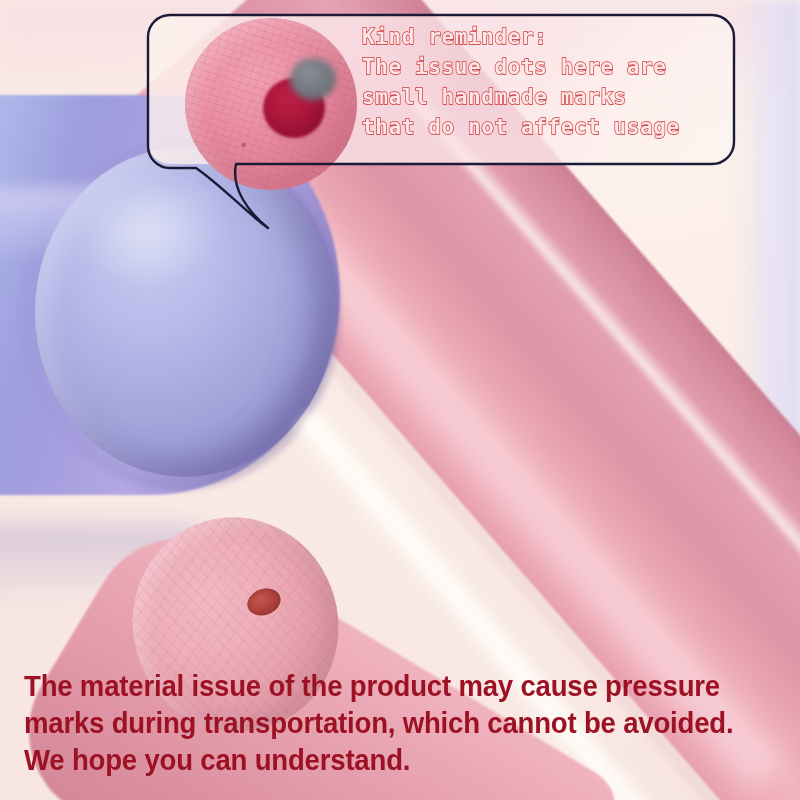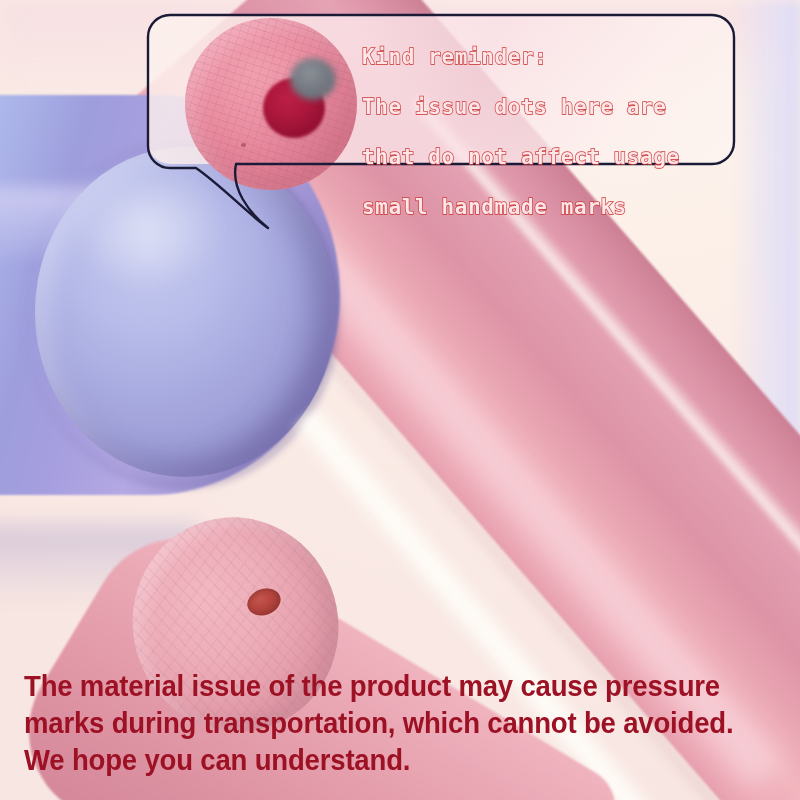--- a/index.html
+++ b/index.html
@@ -238,21 +238,21 @@
     font-size:21px;
     font-weight:700;
     line-height:30px;
     letter-spacing:.6px;
     color:#fde6e8;
     -webkit-text-stroke:1.4px #cf3a3a;
     paint-order:stroke fill;
     text-shadow:0 1px 0 rgba(205,60,60,.35);
     white-space:nowrap;
   }
-  .callout-text div{white-space:nowrap;margin-top:20px;}
+  .callout-text div{white-space:nowrap;}
 
   
   .caption{
     position:absolute;left:24px;top:668px;
     width:760px;
     color:#9d1124;
     font-family:"Liberation Sans","DejaVu Sans",sans-serif;
     font-weight:700;
     font-size:29px;
     line-height:37px;
@@ -306,22 +306,22 @@
   <svg class="callout-svg" viewBox="0 0 800 800">
     <path d="M170,15 H712 A22,22 0 0 1 734,37 V142 A22,22 0 0 1 712,164 H236
              C231,188 248,212 268,228
              C248,214 222,186 196,168
              H170 A22,22 0 0 1 148,146 V37 A22,22 0 0 1 170,15 Z" fill="none" stroke="#1b1b38" stroke-width="2.4" stroke-linejoin="round" stroke-linecap="round"></path>
   </svg>
 
   <div class="callout-text">
     <div>Kind reminder:</div>
     <div>The issue dots here are</div>
+    <div>small handmade marks</div>
     <div>that do not affect usage</div>
-    <div>small handmade marks</div>
   </div>
 
   <div class="caption">
     <div>The material issue of the product may cause pressure</div>
     <div>marks during transportation, which cannot be avoided.</div>
     <div>We hope you can understand.</div>
   </div>
 
 </div>
 

